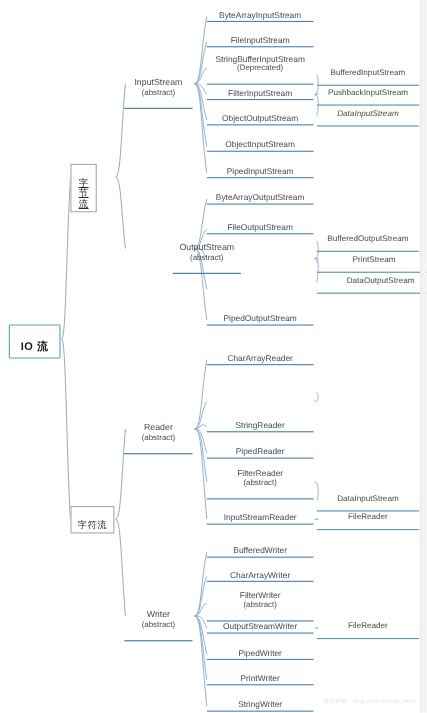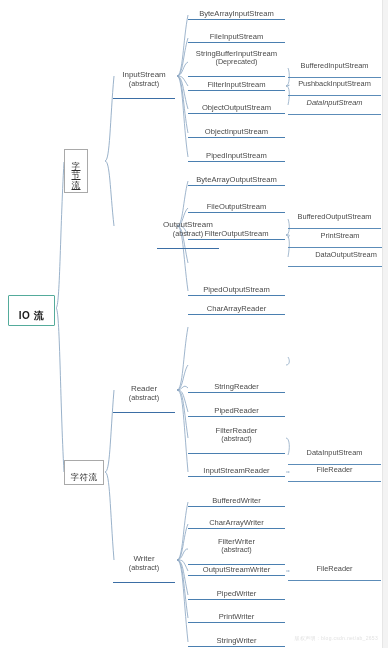--- a/index.html
+++ b/index.html
@@ -233,38 +233,35 @@
   <div class="node lvl5" style="left:288px; top:91px; width:93px;font-style:italic;">
     <span>DataInputStream</span>
   </div>
 
   <div class="node lvl4" style="left:188px; top:167px; width:97px;">
     <span>ByteArrayOutputStream</span>
   </div>
   <div class="node lvl4" style="left:188px; top:194px; width:97px;">
     <span>FileOutputStream</span>
   </div>
-  <div class="node lvl4" style="left:188px; top:221px; width:97px;">
-    <span>FilterOutputStream</span>
-  </div>
   <div class="node lvl4" style="left:188px; top:277px; width:97px;">
     <span>PipedOutputStream</span>
   </div>
 
   <div class="node lvl5" style="left:288px; top:205px; width:93px;">
     <span>BufferedOutputStream</span>
   </div>
   <div class="node lvl5" style="left:288px; top:224px; width:104px;">
     <span>PrintStream</span>
   </div>
   <div class="node lvl5" style="left:288px; top:243px; width:116px;">
     <span>DataOutputStream</span>
   </div>
 
-  <div class="node lvl4" style="left:188px; top:296px; width:97px;">
+  <div class="node lvl4" style="left:188px; top:313px; width:97px;">
     <span>CharArrayReader</span>
   </div>
   <div class="node lvl4" style="left:188px; top:374px; width:97px;">
     <span>StringReader</span>
   </div>
   <div class="node lvl4" style="left:188px; top:398px; width:97px;">
     <span>PipedReader</span>
   </div>
   <div class="node lvl4" style="left:188px; top:418px; width:97px;">
     <span>FilterReader</span>

